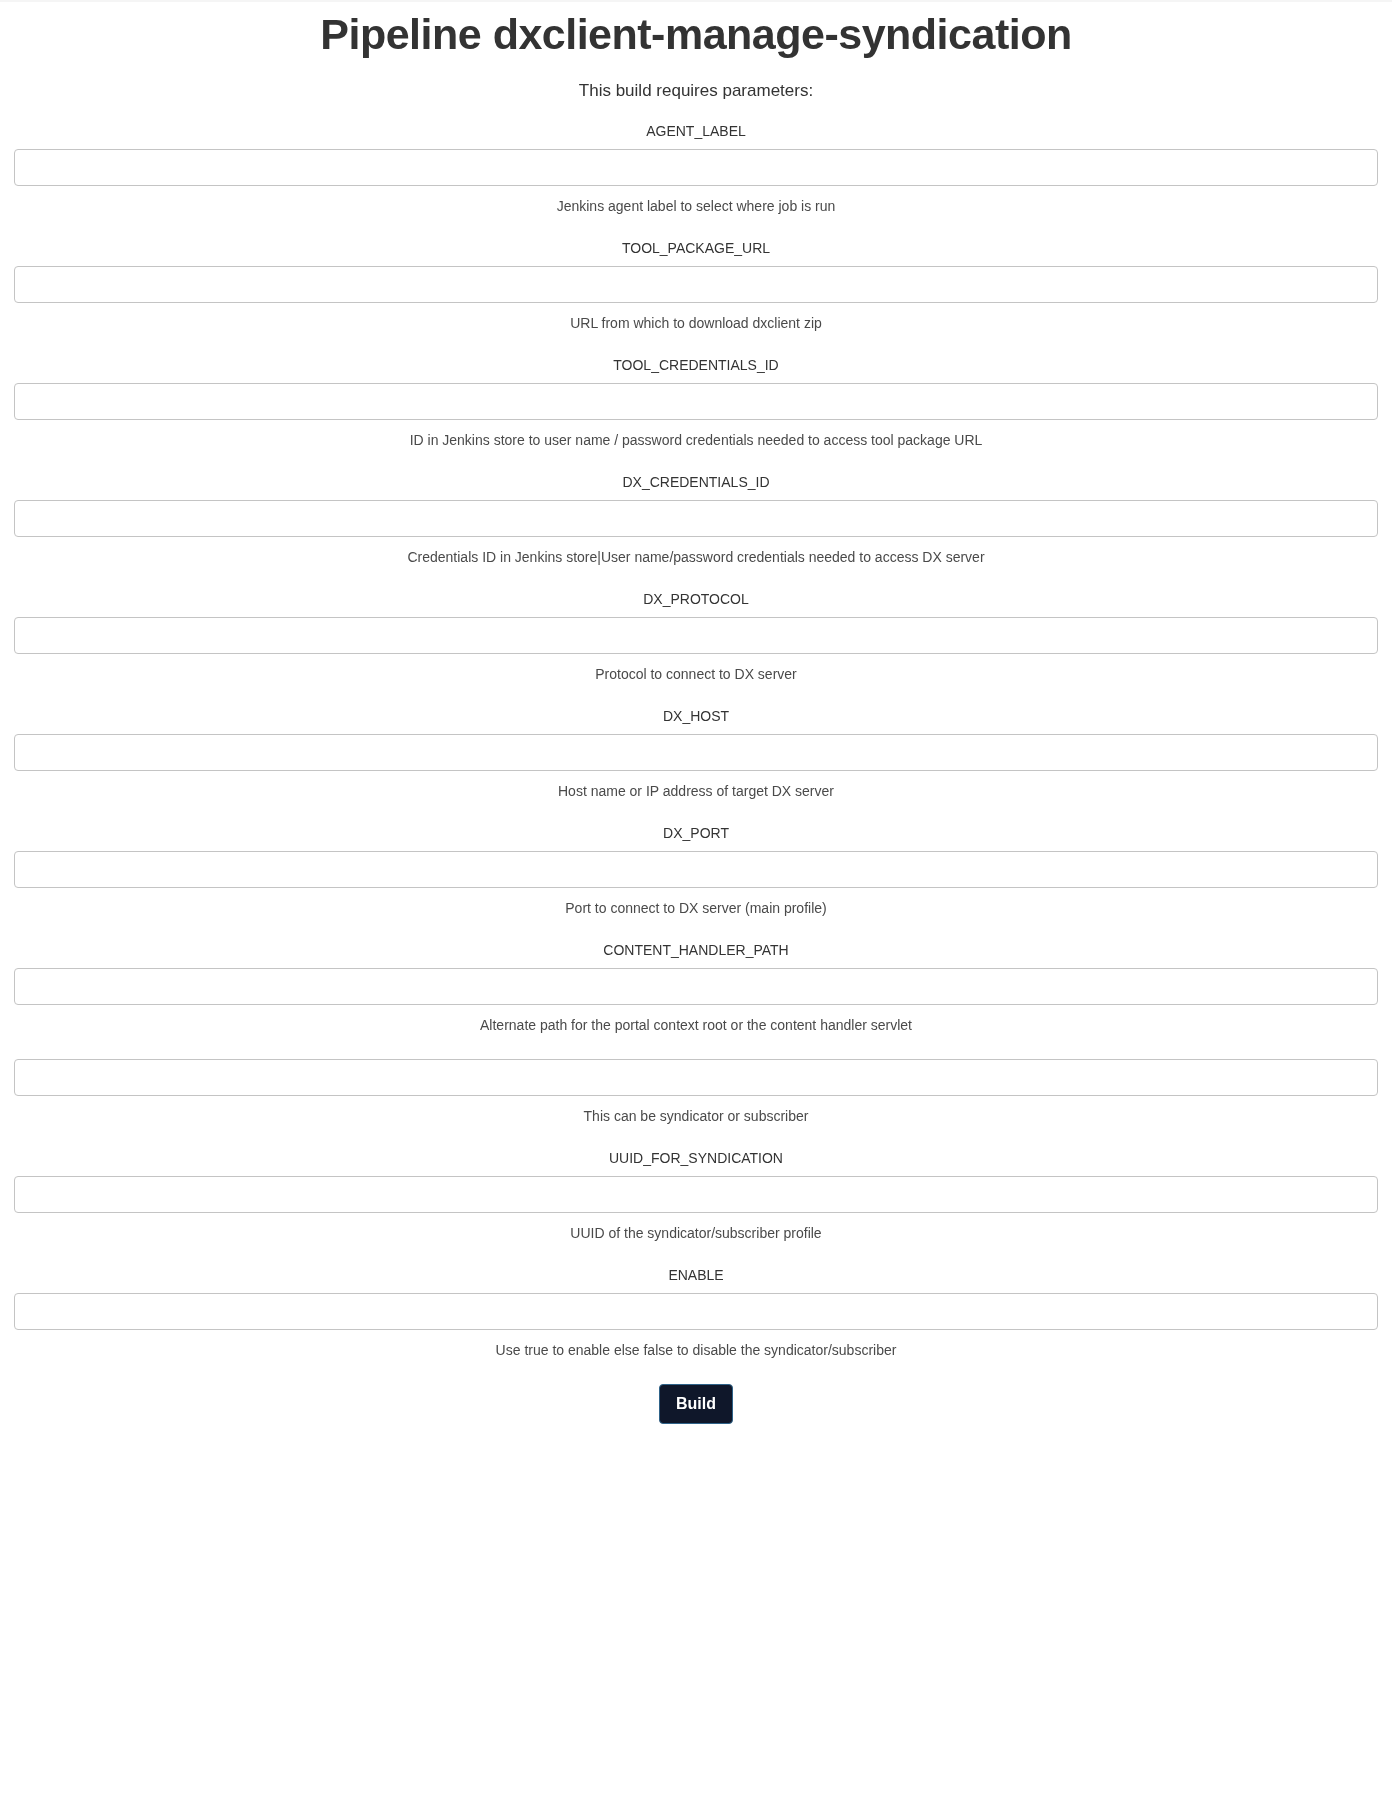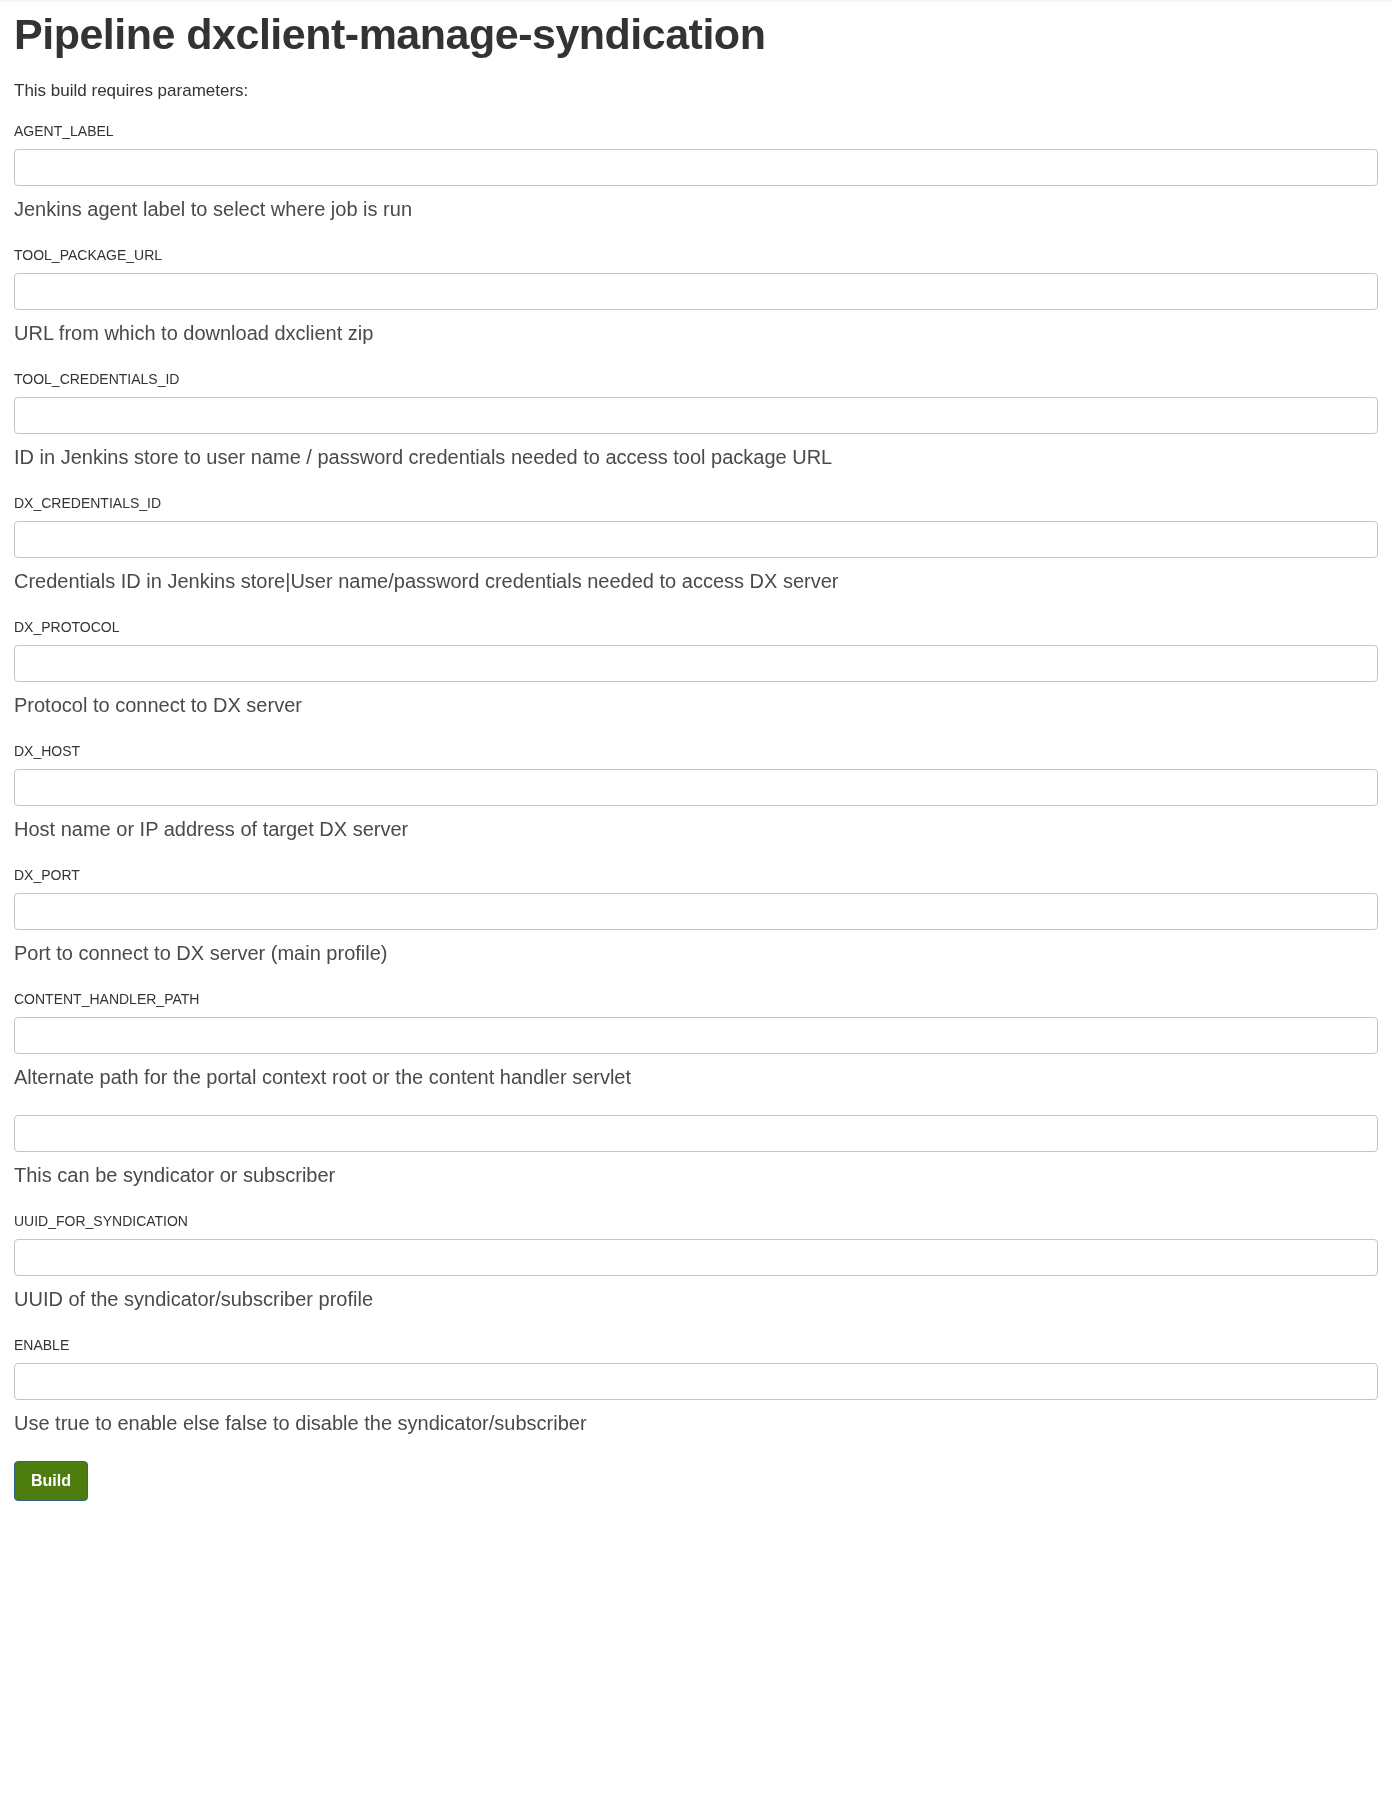--- a/index.html
+++ b/index.html
@@ -1,15 +1,15 @@
 <!DOCTYPE html>
 <html><head>
 <meta charset="utf-8">
 <style>
-  * { box-sizing: border-box; }
+  * { box-sizing: border-box; text-align: center; }
   html, body {
     margin: 0;
     padding: 0;
     background: #ffffff;
     font-family: "Liberation Sans", sans-serif;
     color: #333333;
   }
   body {
     width: 1392px;
     min-height: 1800px;
@@ -60,30 +60,30 @@
     border: 1px solid #c4c4c4;
     border-radius: 4px;
     background: #ffffff;
     font-size: 16px;
     font-family: "Liberation Sans", sans-serif;
     color: #333333;
     padding: 4px 10px;
     outline: none;
   }
   .param-desc {
-    font-size: 20px;
+    font-size: 14px;
     color: #4a4a4a;
     margin: 12px 0 26px 0;
   }
   .build-row {
     margin-top: 18px;
     padding-bottom: 40px;
   }
   .build-button {
-    background: #4d7c0f;
+    background: #0f172a;
     border: 1px solid #2f6389;
     color: #ffffff;
     font-size: 16px;
     font-weight: bold;
     font-family: "Liberation Sans", sans-serif;
     border-radius: 4px;
     padding: 11px 16px;
     cursor: pointer;
     line-height: 1;
   }

